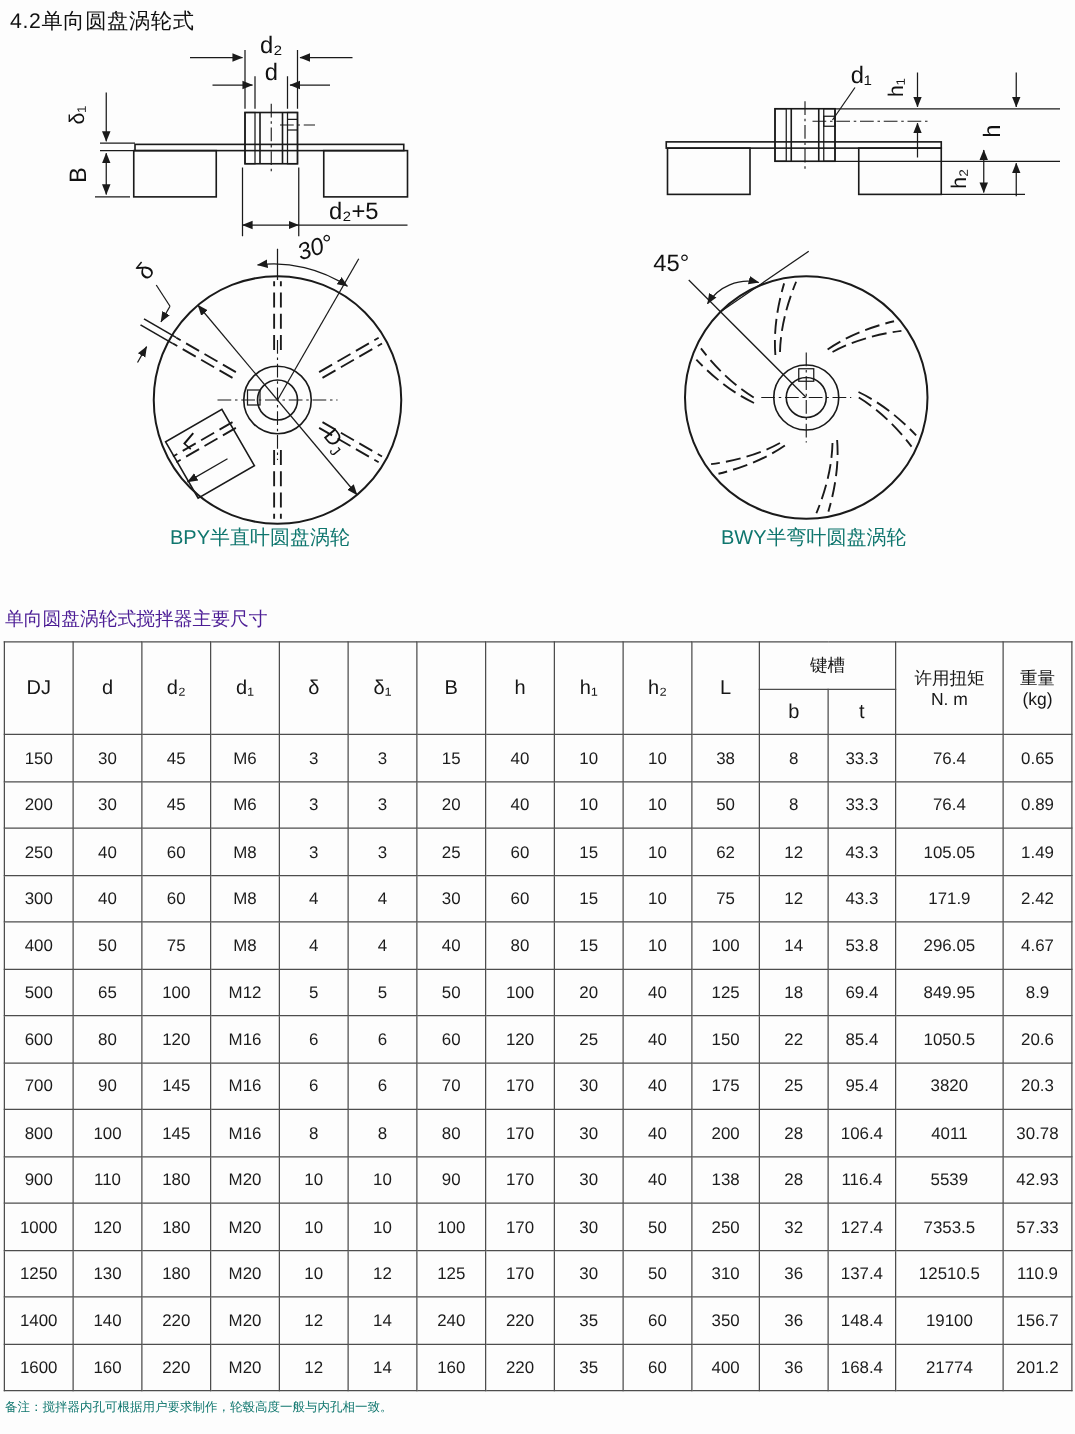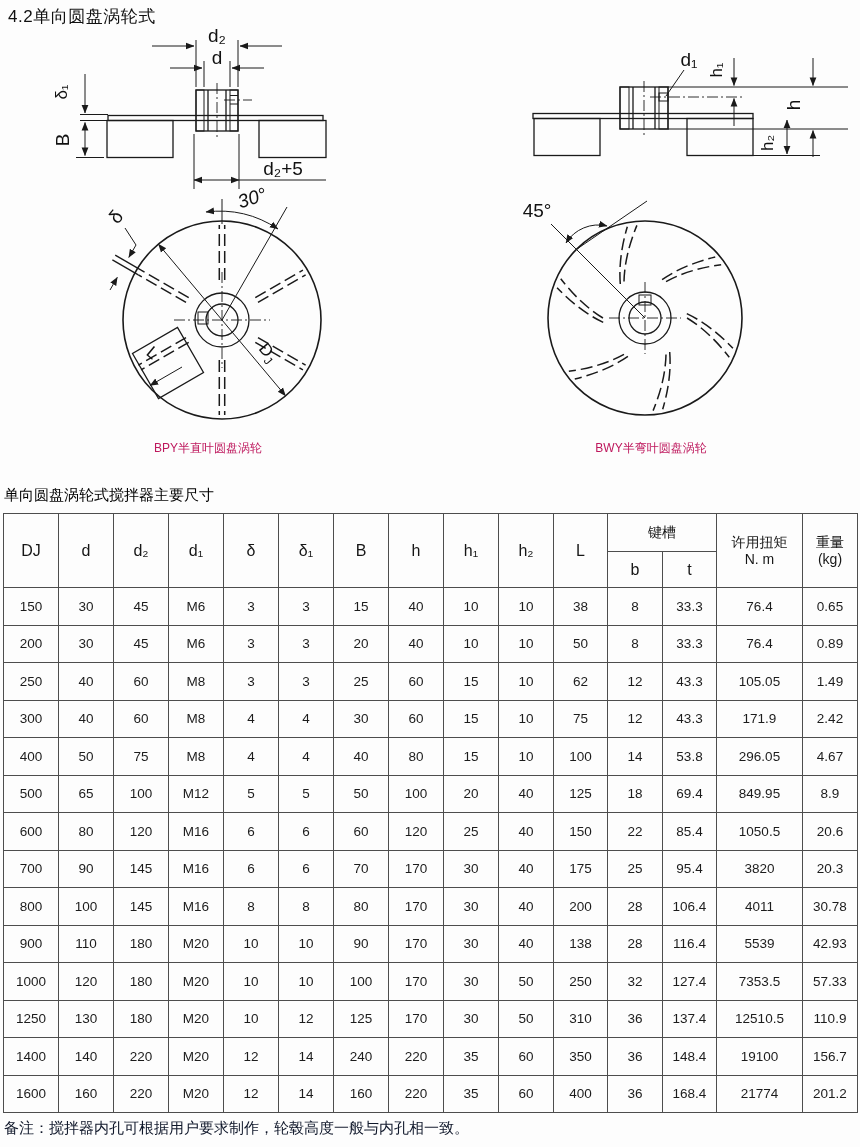--- a/index.html
+++ b/index.html
@@ -4,25 +4,25 @@
 <style>
   html,body{margin:0;padding:0;}
   body{
     width:860px;height:1147px;position:relative;background:#fdfdfd;
     font-family:"Liberation Sans","DejaVu Sans",sans-serif;color:#111;
     overflow:hidden;
   }
   .abs{position:absolute;}
   #page-title{left:8px;top:5px;font-size:17px;font-weight:normal;letter-spacing:.5px;}
   #drawings{left:0;top:0;}
-  .caption{top:440px;font-size:12px;color:#be185d;transform:translateX(-50%);white-space:nowrap;}
+  .caption{top:420px;font-size:16px;color:#0f766e;transform:translateX(-50%);white-space:nowrap;}
   #caption-bpy{left:208px;}
   #caption-bwy{left:651px;}
-  #table-title{left:4px;top:486px;font-size:15px;color:#000000;}
-  #note{left:4px;top:1119px;font-size:15px;color:#0f172a;}
+  #table-title{left:4px;top:486px;font-size:15px;color:#4c1d95;}
+  #note{left:4px;top:1119px;font-size:10px;color:#0f766e;}
 
   
   svg .ln{stroke:#1a1a1a;fill:none;stroke-width:1.3;}
   svg .thin{stroke-width:1;}
   svg .thick{stroke-width:1.6;}
   svg .cl{stroke:#1a1a1a;fill:none;stroke-width:.9;stroke-dasharray:11 3 2 3;}
   svg .dash{stroke:#1a1a1a;fill:none;stroke-width:1.5;stroke-dasharray:12 5;}
   svg .lbl{fill:#111;stroke:none;font-size:17px;font-family:"Liberation Sans","DejaVu Sans",sans-serif;}
   svg .big{font-size:19px;}
 

